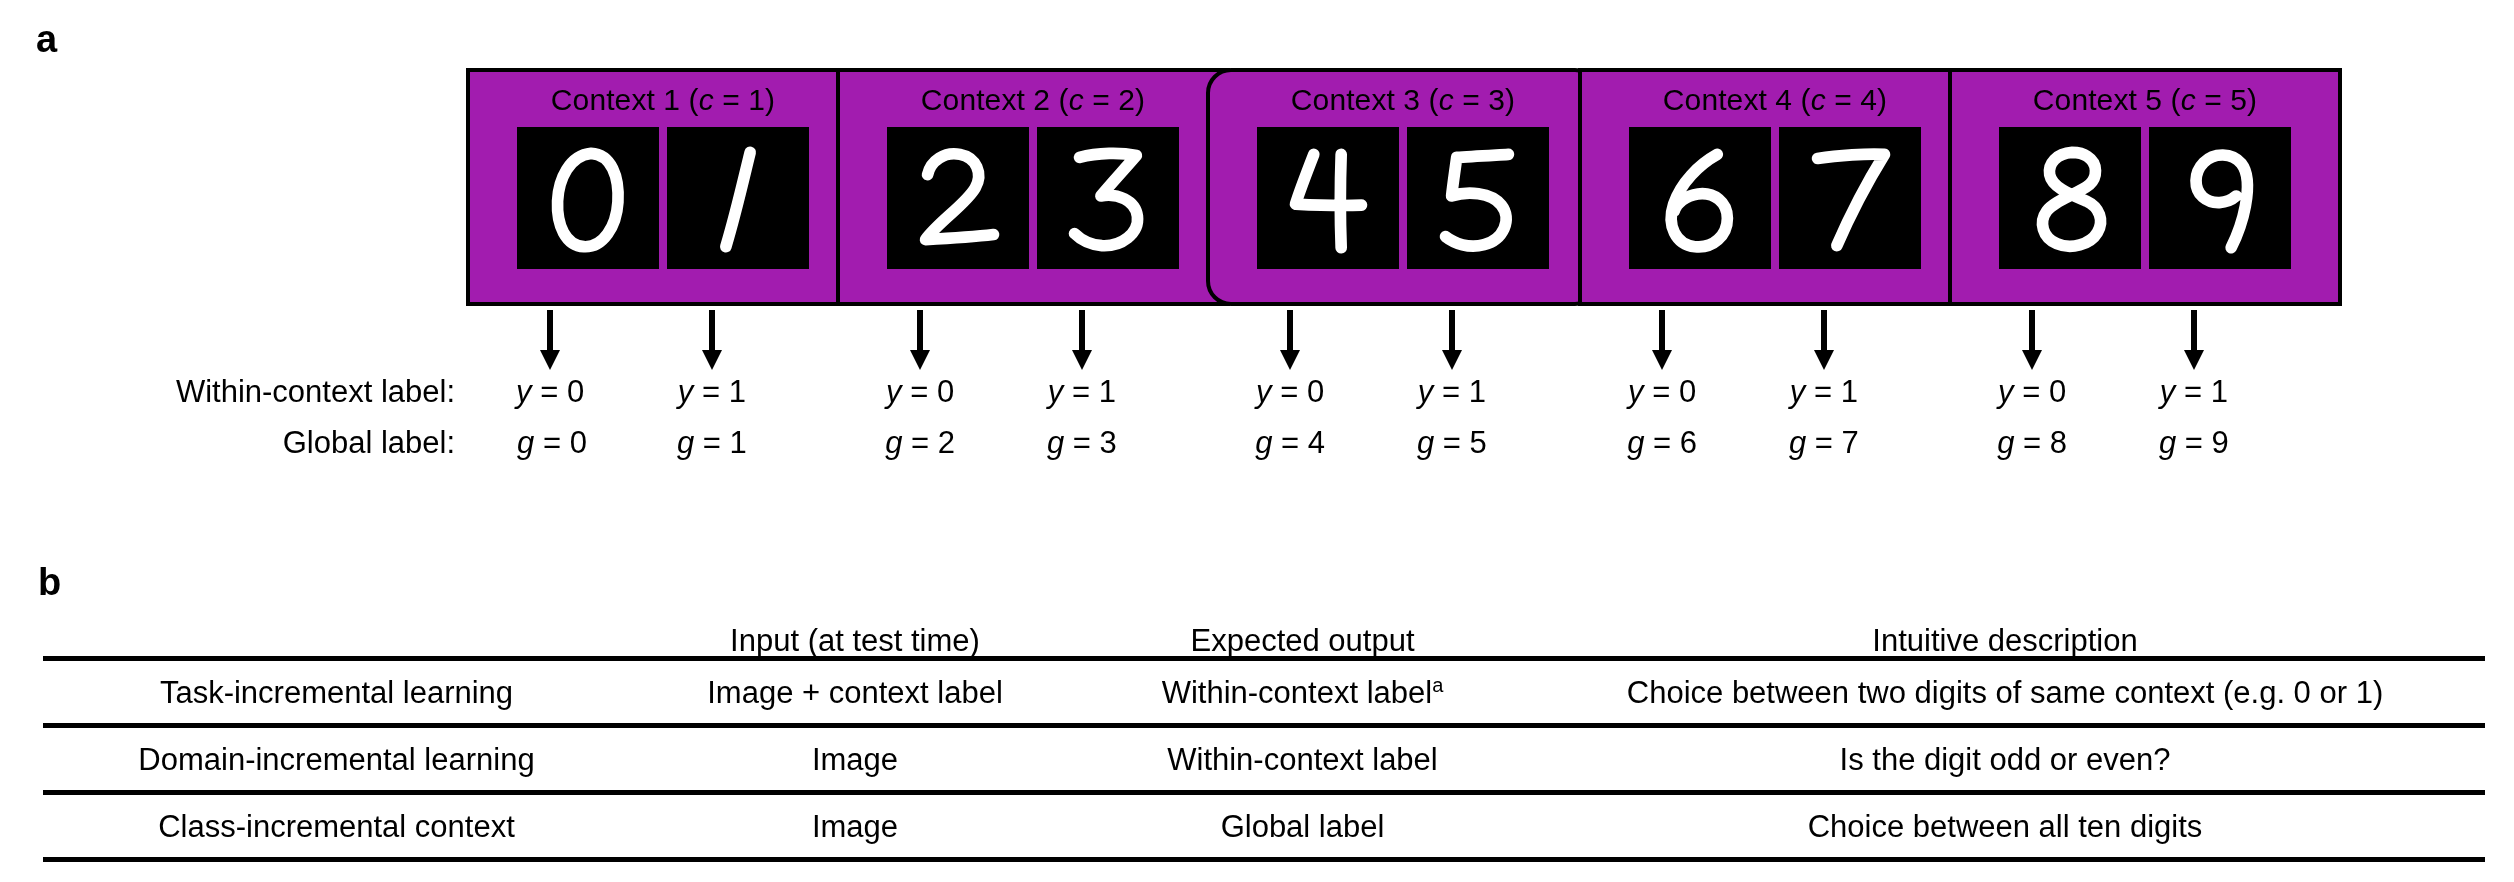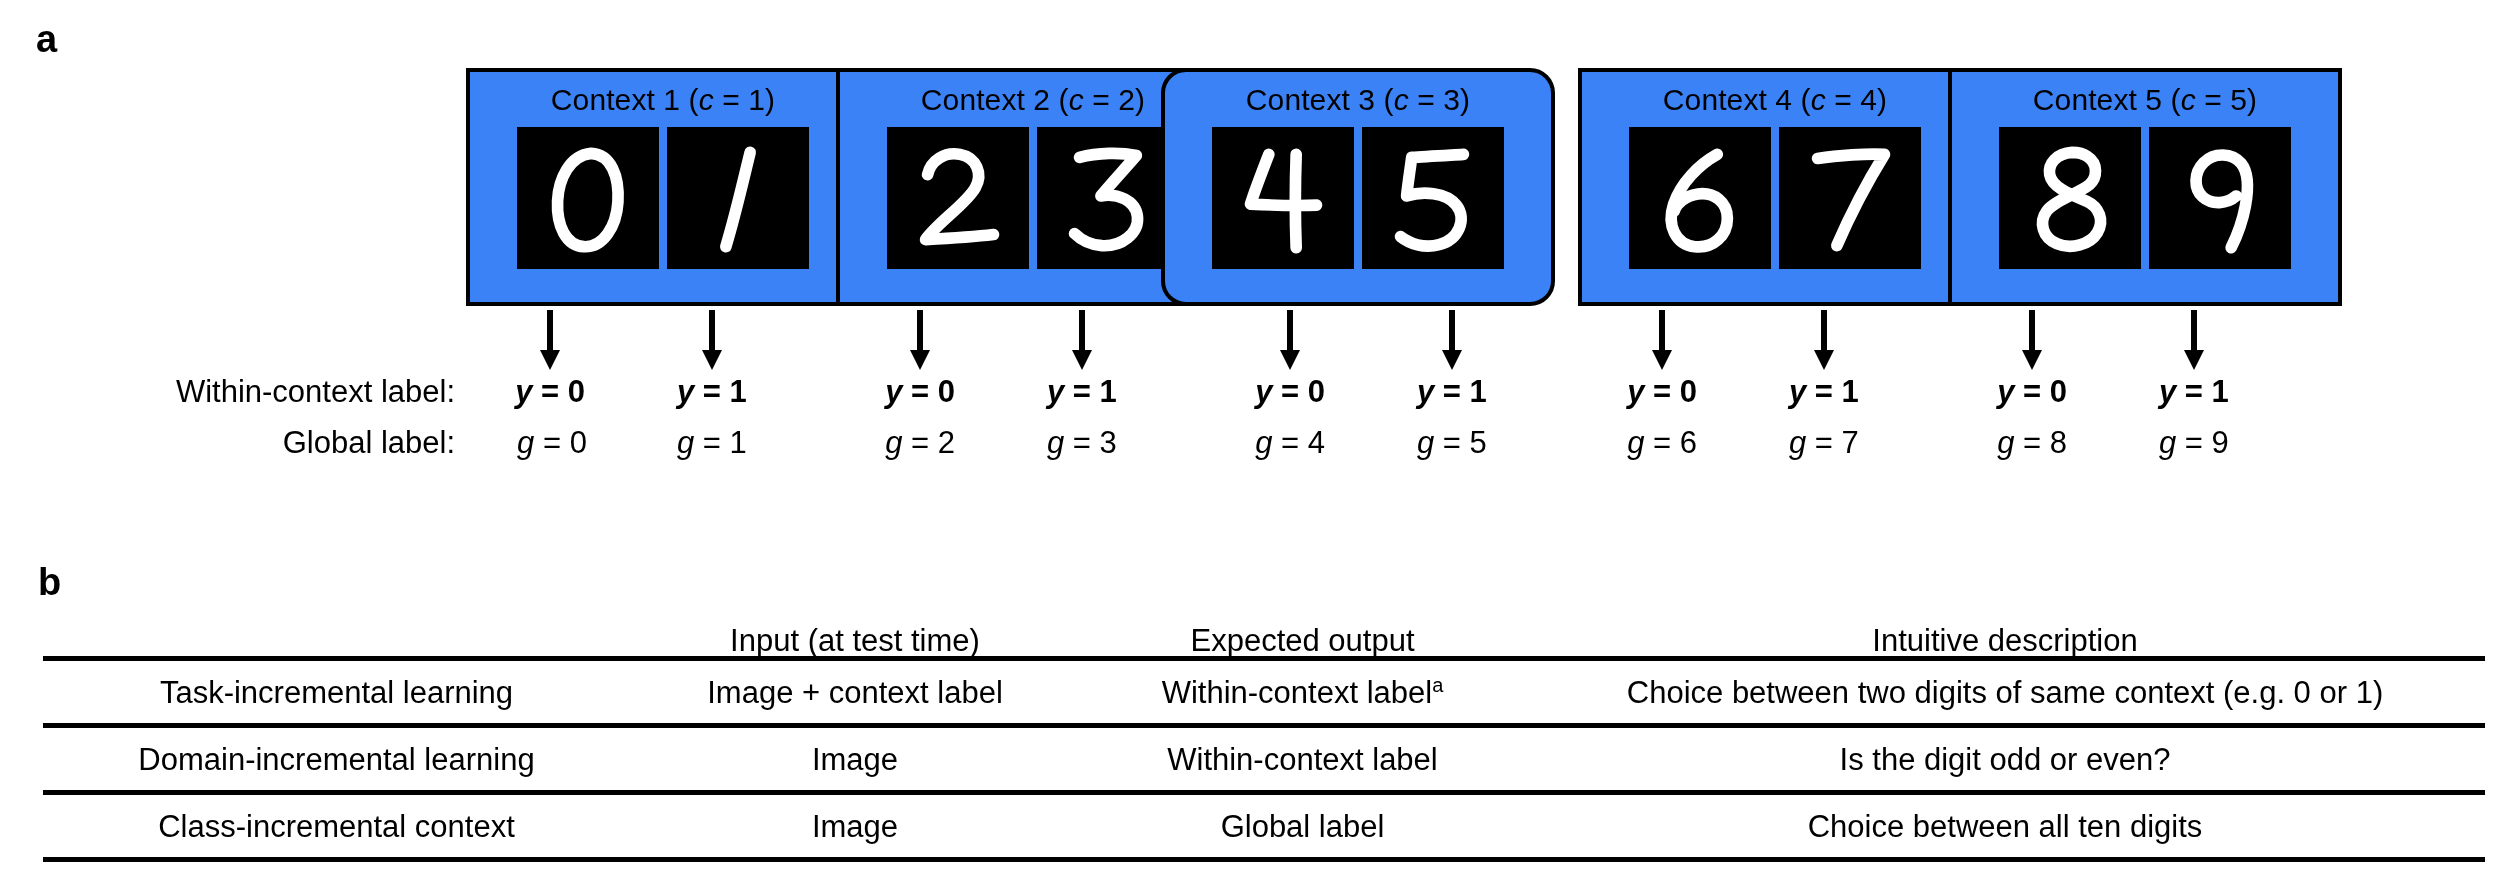--- a/index.html
+++ b/index.html
@@ -30,21 +30,21 @@
   
   #panel-a { position: absolute; left: 0; top: 0; width: 2514px; height: 520px; }
 
   .context-box {
     position: absolute;
     top: 68px;
     width: 394px;
     height: 238px;
     box-sizing: border-box;
     border: 4px solid #000;
-    background: #3b82f6;
+    background: #a21caf;
   }
   .context-title {
     text-align: center;
     font-size: 30px;
     line-height: 30px;
     padding-top: 13px;
     white-space: nowrap;
     letter-spacing: 0.1px;
   }
   .context-title .cvar { font-style: italic; }
@@ -86,21 +86,21 @@
 
   .val-cell {
     position: absolute;
     width: 120px;
     text-align: center;
     font-size: 31px;
     line-height: 31px;
     white-space: nowrap;
   }
   .val-cell .vvar { font-style: italic; }
-  .y-row { top: 376px; font-weight: bold; }
+  .y-row { top: 376px; }
   .g-row { top: 427px; }
 
   
   #panel-b {
     position: absolute;
     left: 43px;
     top: 556px;
     width: 2442px;
     height: 320px;
   }
@@ -159,21 +159,21 @@
             </svg>
           </div>
           <div class="digit-thumb">
             <svg viewBox="0 0 28 28" xmlns="http://www.w3.org/2000/svg">
               <rect x="0" y="0" width="28" height="28" fill="#000"></rect>
               <path d="M8.4 6.0 C12.0 5.0 16.6 5.0 19.6 5.6 C17.0 8.6 14.2 11.6 12.6 13.6 C15.8 13.0 19.4 14.4 19.8 17.6 C20.2 21.0 16.6 23.6 12.8 23.4 C10.4 23.2 8.6 22.2 7.4 21.0" fill="none" stroke="#ffffff" stroke-width="2.3" stroke-linecap="round" stroke-linejoin="round"></path>
             </svg>
           </div>
         </div>
       </div>
-      <div class="context-box" style="left: 1161px; border-radius: 25px;">
+      <div class="context-box" style="left: 1206px; border-radius: 25px;">
         <div class="context-title"><span>Context 3 (</span><span class="cvar">c</span><span> = 3)</span></div>
         <div class="thumbs">
           <div class="digit-thumb">
             <svg viewBox="0 0 28 28" xmlns="http://www.w3.org/2000/svg">
               <rect x="0" y="0" width="28" height="28" fill="#000"></rect>
               <path d="M11.2 5.4 C9.8 9.0 8.4 12.6 7.6 15.2 C11.4 15.4 16.8 15.6 20.6 15.4 M16.6 5.4 C16.4 11.0 16.4 18.6 16.6 23.8" fill="none" stroke="#ffffff" stroke-width="2.3" stroke-linecap="round" stroke-linejoin="round"></path>
             </svg>
           </div>
           <div class="digit-thumb">
             <svg viewBox="0 0 28 28" xmlns="http://www.w3.org/2000/svg">

